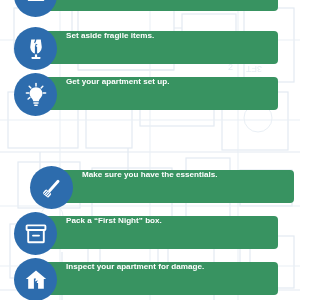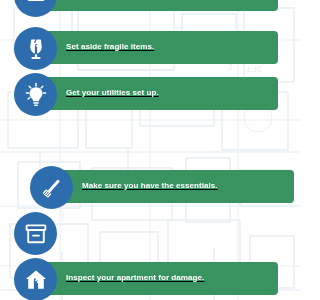--- a/index.html
+++ b/index.html
@@ -43,22 +43,20 @@
     position: absolute;
     left: 34px;
     top: 4px;
     width: 244px;
     height: 33px;
     background: #389361;
     border-radius: 4px;
     box-sizing: border-box;
     padding: 0 6px 0 32px;
     display: flex;
-    align-items: center;
-    text-decoration: underline;
   }
   .row.tall .bar {
     height: 37px;
     top: 3px;
   }
 
   .bar-text {
     color: #ffffff;
     font-size: 8.1px;
     font-weight: bold;
@@ -147,21 +145,21 @@
         <path d="M13.4 3.4 L17.8 3.4 L18.8 11.3 C18.4 14.8 16.4 17.2 14.1 17.6
                  L14.1 10.9 L12.6 10.0 L14.6 8.4 L12.4 7.6 Z"></path>
         <rect x="11.9" y="18.4" width="2.2" height="3.0"></rect>
         <rect x="8.4" y="21.0" width="9.2" height="1.9" rx="0.8"></rect>
       </svg>
     </div>
   </div>
 
   <div class="row" style="top:73px;">
     <div class="bar">
-      <span class="bar-text">Get your utilities set up.</span>
+      <span class="bar-text">Get your apartment set up.</span>
     </div>
     <div class="badge">
       <svg width="26" height="26" viewBox="0 0 26 26">
         <g stroke="#ffffff" stroke-width="1.5" stroke-linecap="round">
           <path d="M13 1.6 V4.0"></path>
           <path d="M6.2 4.3 L7.9 6.0"></path>
           <path d="M19.8 4.3 L18.1 6.0"></path>
           <path d="M3.4 11.0 H5.8"></path>
           <path d="M22.6 11.0 H20.2"></path>
           <path d="M5.1 17.0 L6.8 15.6"></path>
@@ -189,20 +187,23 @@
             <path d="M12.1 19.2 V23.6"></path>
             <path d="M14.0 19.2 V23.6"></path>
             <path d="M15.9 19.2 V23.6"></path>
           </g>
         </g>
       </svg>
     </div>
   </div>
 
   <div class="row" style="top:212px;">
+    <div class="bar">
+      <span class="bar-text">Pack a “First Night” box.</span>
+    </div>
     <div class="badge">
       <svg width="26" height="26" viewBox="0 0 26 26" fill="none" stroke="#ffffff" stroke-width="1.9" stroke-linejoin="round">
         <rect x="3.6" y="4.4" width="18.8" height="4.6" rx="0.8"></rect>
         <path d="M5.2 9.0 V20.4 C5.2 20.9 5.6 21.3 6.1 21.3 H19.9
                  C20.4 21.3 20.8 20.9 20.8 20.4 V9.0"></path>
         <path d="M10.0 14.6 H16.0" stroke-linecap="round"></path>
       </svg>
     </div>
   </div>
 

